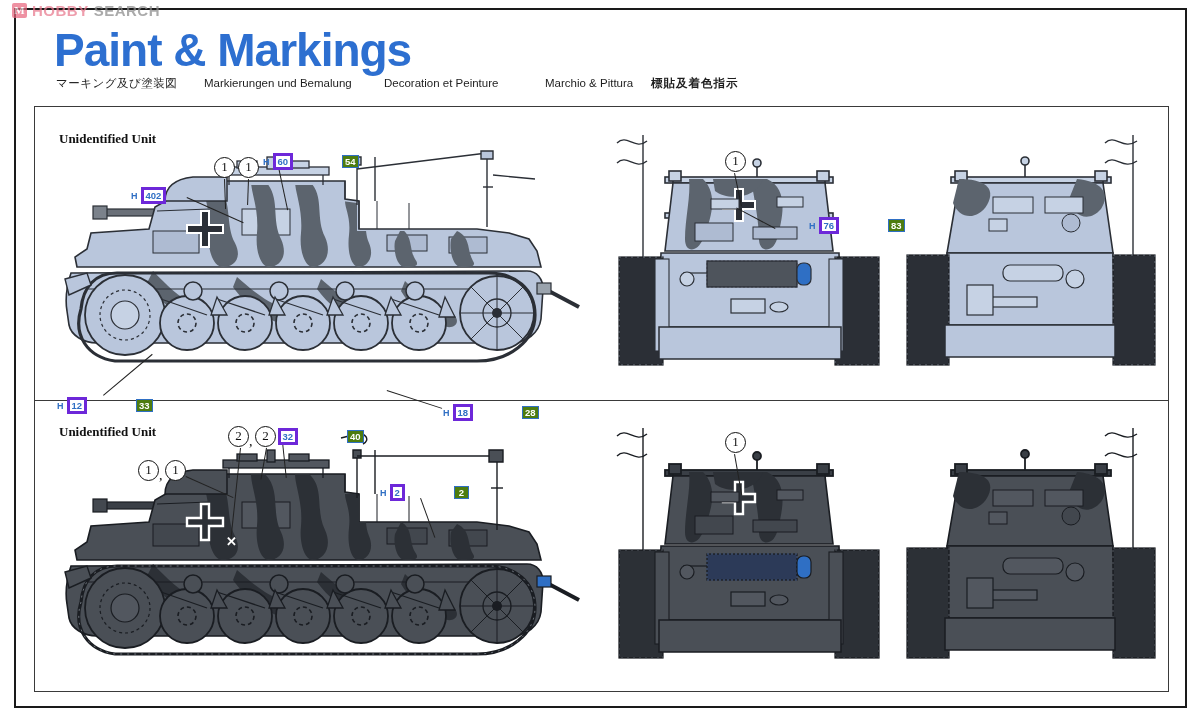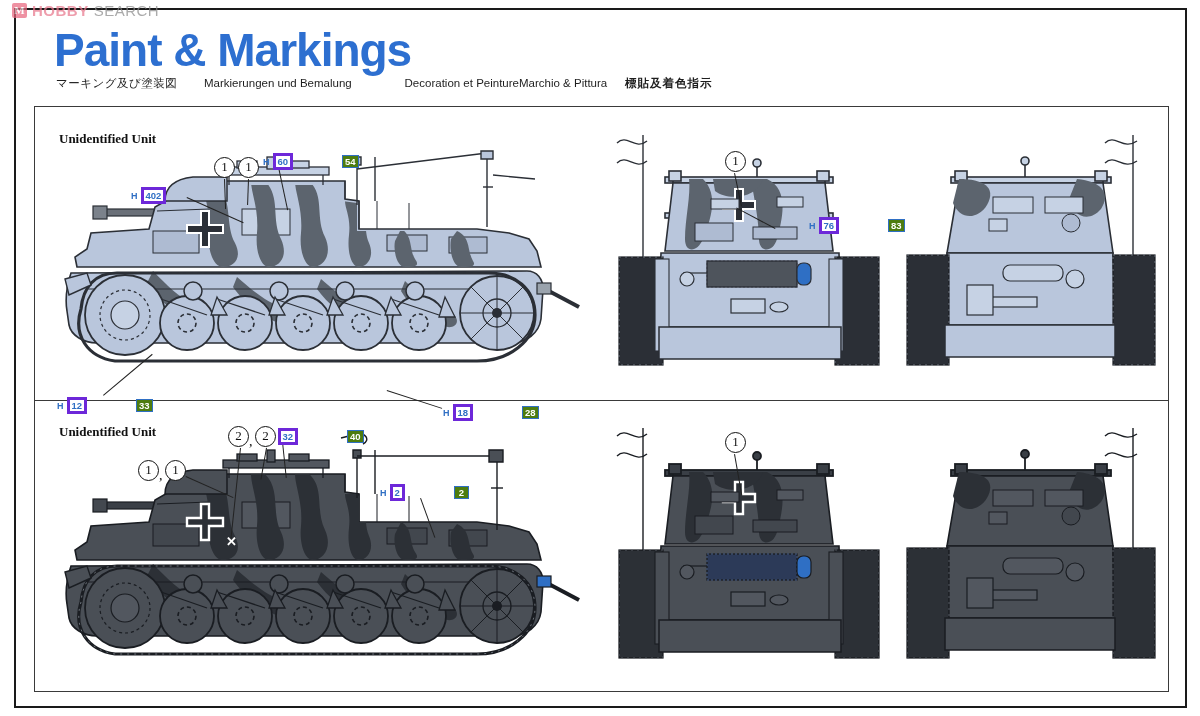--- a/index.html
+++ b/index.html
@@ -31,21 +31,21 @@
     border-radius: 2px;
     font-family: "Liberation Serif", serif;
   }
   #watermark .wm-hobby {
     color: #e8788d;
     font-size: 15px; font-weight: bold;
     letter-spacing: .5px;
   }
   #watermark .wm-search {
     color: #8a8a8a;
-    font-size: 15px; font-weight: normal;
+    font-size: 15px; font-weight: bold;
     letter-spacing: .5px;
   }
 
   
   #page-frame {
     position: absolute;
     left: 14px; top: 8px;
     width: 1173px; height: 700px;
     border: 2px solid #1a1a1a;
     background: #ffffff;
@@ -72,21 +72,21 @@
     display: flex;
     align-items: baseline;
   }
   #subtitles span {
     font-size: 11.5px;
     color: #1e1e1e;
     white-space: nowrap;
   }
   .st-jp   { width: 148px; letter-spacing: .5px; }
   .st-de   { width: 180px; }
-  .st-fr   { width: 135px; text-align: right; }
+  .st-fr   { width: 161px; }
   .st-it   { width: 106px; }
   .st-cn   { font-weight: bold; letter-spacing: 1px; }
 
   
   #inner-frame {
     position: absolute;
     left: 18px; top: 96px;
     width: 1135px; height: 586px;
     border: 1px solid #3a3a3a;
     background: #fff;

